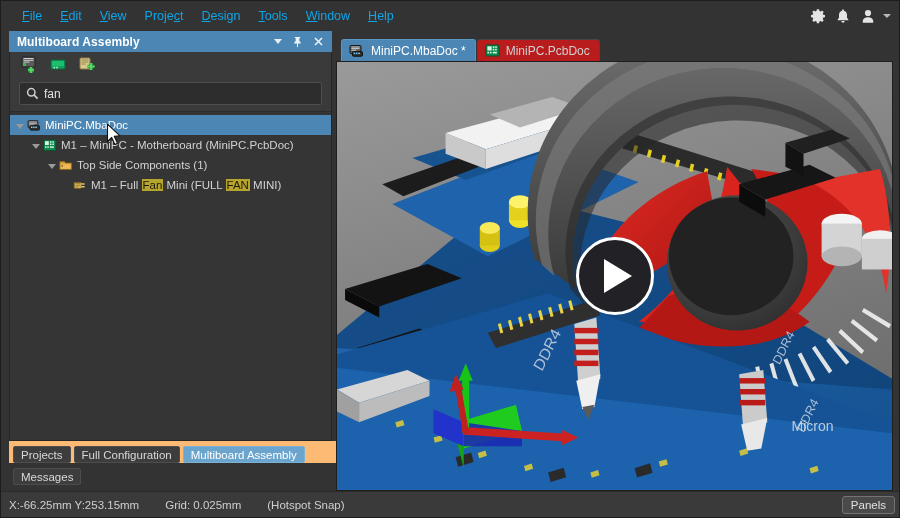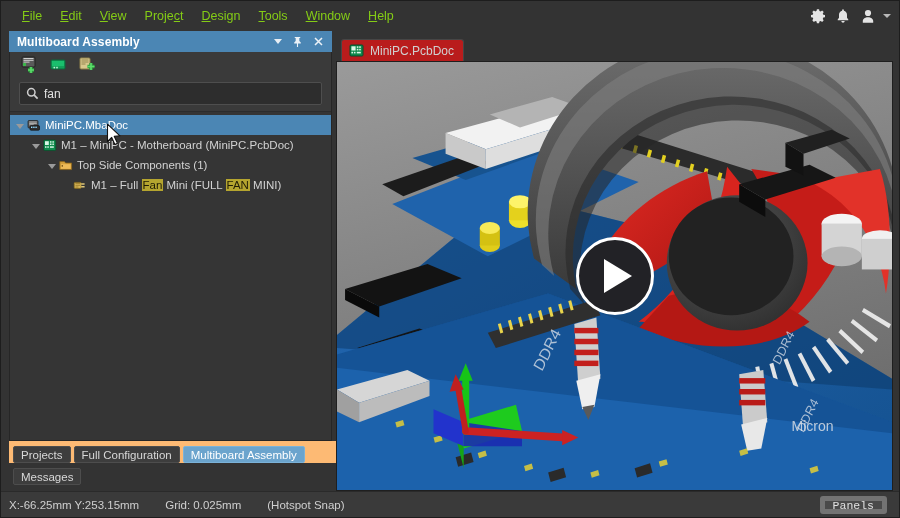--- a/index.html
+++ b/index.html
@@ -19,21 +19,21 @@
 
   
   .menubar {
     height: 30px; flex: 0 0 30px;
     background: #333333;
     display: flex; align-items: center;
     padding-left: 12px;
     position: relative;
   }
   .menu-item {
-    color: #84cc16;
+    color: #0ea5e9;
     font-size: 12.5px;
     padding: 4px 9px;
     cursor: default;
     white-space: nowrap;
   }
   .menu-item u { text-decoration: underline; }
   .menubar-right {
     position: absolute; right: 8px; top: 0;
     height: 30px; display: flex; align-items: center; gap: 9px;
   }
@@ -239,31 +239,30 @@
   .statusbar {
     height: 26px; flex: 0 0 26px;
     background: #3a3a3a;
     border-top: 1px solid #2a2a2a;
     display: flex; align-items: center;
     padding: 0 8px;
     position: relative;
   }
   .st-text { color: #cfcfcf; font-size: 11.5px; margin-right: 26px; white-space: nowrap; }
   .panels-btn {
-    position: absolute; right: 12px; top: 4px;
+    position: absolute; right: 4px; top: 4px;
     height: 18px;
     padding: 0 8px;
     font-size: 11.5px;
     color: #e0e0e0;
     background: #4a4a4a;
-    border: 5px solid #737373;
+    border: 1px solid #737373;
     border-radius: 3px;
     display: flex; align-items: center;
     cursor: pointer;
-    font-family: Liberation Mono, monospace;
   }
 </style>
 </head>
 <body>
 
 <div class="app">
 
   <div class="menubar">
     <div class="menu-item"><u>F</u><span>ile</span></div>
     <div class="menu-item"><u>E</u>dit</div>
@@ -406,20 +405,31 @@
       </div>
       <div class="dock-tabs2">
         <div class="dtab">Messages</div>
       </div>
 
     </div>
 
     <div class="editor">
 
       <div class="doc-tabs">
+        <div class="dctab active">
+          <svg width="16" height="14" viewBox="0 0 16 14">
+            <rect x="1" y="1.5" width="11" height="8" rx="1" fill="#5a5a5a" stroke="#1a1a1a"></rect>
+            <path d="M2.4 3h8.2M2.4 4.6h8.2M2.4 6.2h5" stroke="#d8d8d8" stroke-width=".9"></path>
+            <rect x="3.5" y="7.6" width="10" height="4.6" rx="1" fill="#2f2f2f" stroke="#101010"></rect>
+            <rect x="4.6" y="8.6" width="1.5" height="1.5" fill="#6fd1ff"></rect>
+            <rect x="7" y="8.6" width="1.5" height="1.5" fill="#6fd1ff"></rect>
+            <rect x="9.4" y="8.6" width="1.5" height="1.5" fill="#6fd1ff"></rect>
+          </svg>
+          <span>MiniPC.MbaDoc *</span>
+        </div>
         <div class="dctab">
           <svg width="15" height="13" viewBox="0 0 15 13">
             <rect x="1" y="1" width="13" height="11" rx="1" fill="#0f8a4c" stroke="#074d2a"></rect>
             <rect x="2.4" y="2.3" width="4.2" height="4.2" fill="#d9f7e6"></rect>
             <rect x="7.8" y="2.3" width="1.6" height="1.6" fill="#d9f7e6"></rect>
             <rect x="10.2" y="2.3" width="1.6" height="1.6" fill="#d9f7e6"></rect>
             <rect x="7.8" y="4.8" width="1.6" height="1.6" fill="#d9f7e6"></rect>
             <rect x="10.2" y="4.8" width="1.6" height="1.6" fill="#d9f7e6"></rect>
             <rect x="2.4" y="7.8" width="1.6" height="1.6" fill="#d9f7e6"></rect>
             <rect x="4.9" y="7.8" width="1.6" height="1.6" fill="#d9f7e6"></rect>

